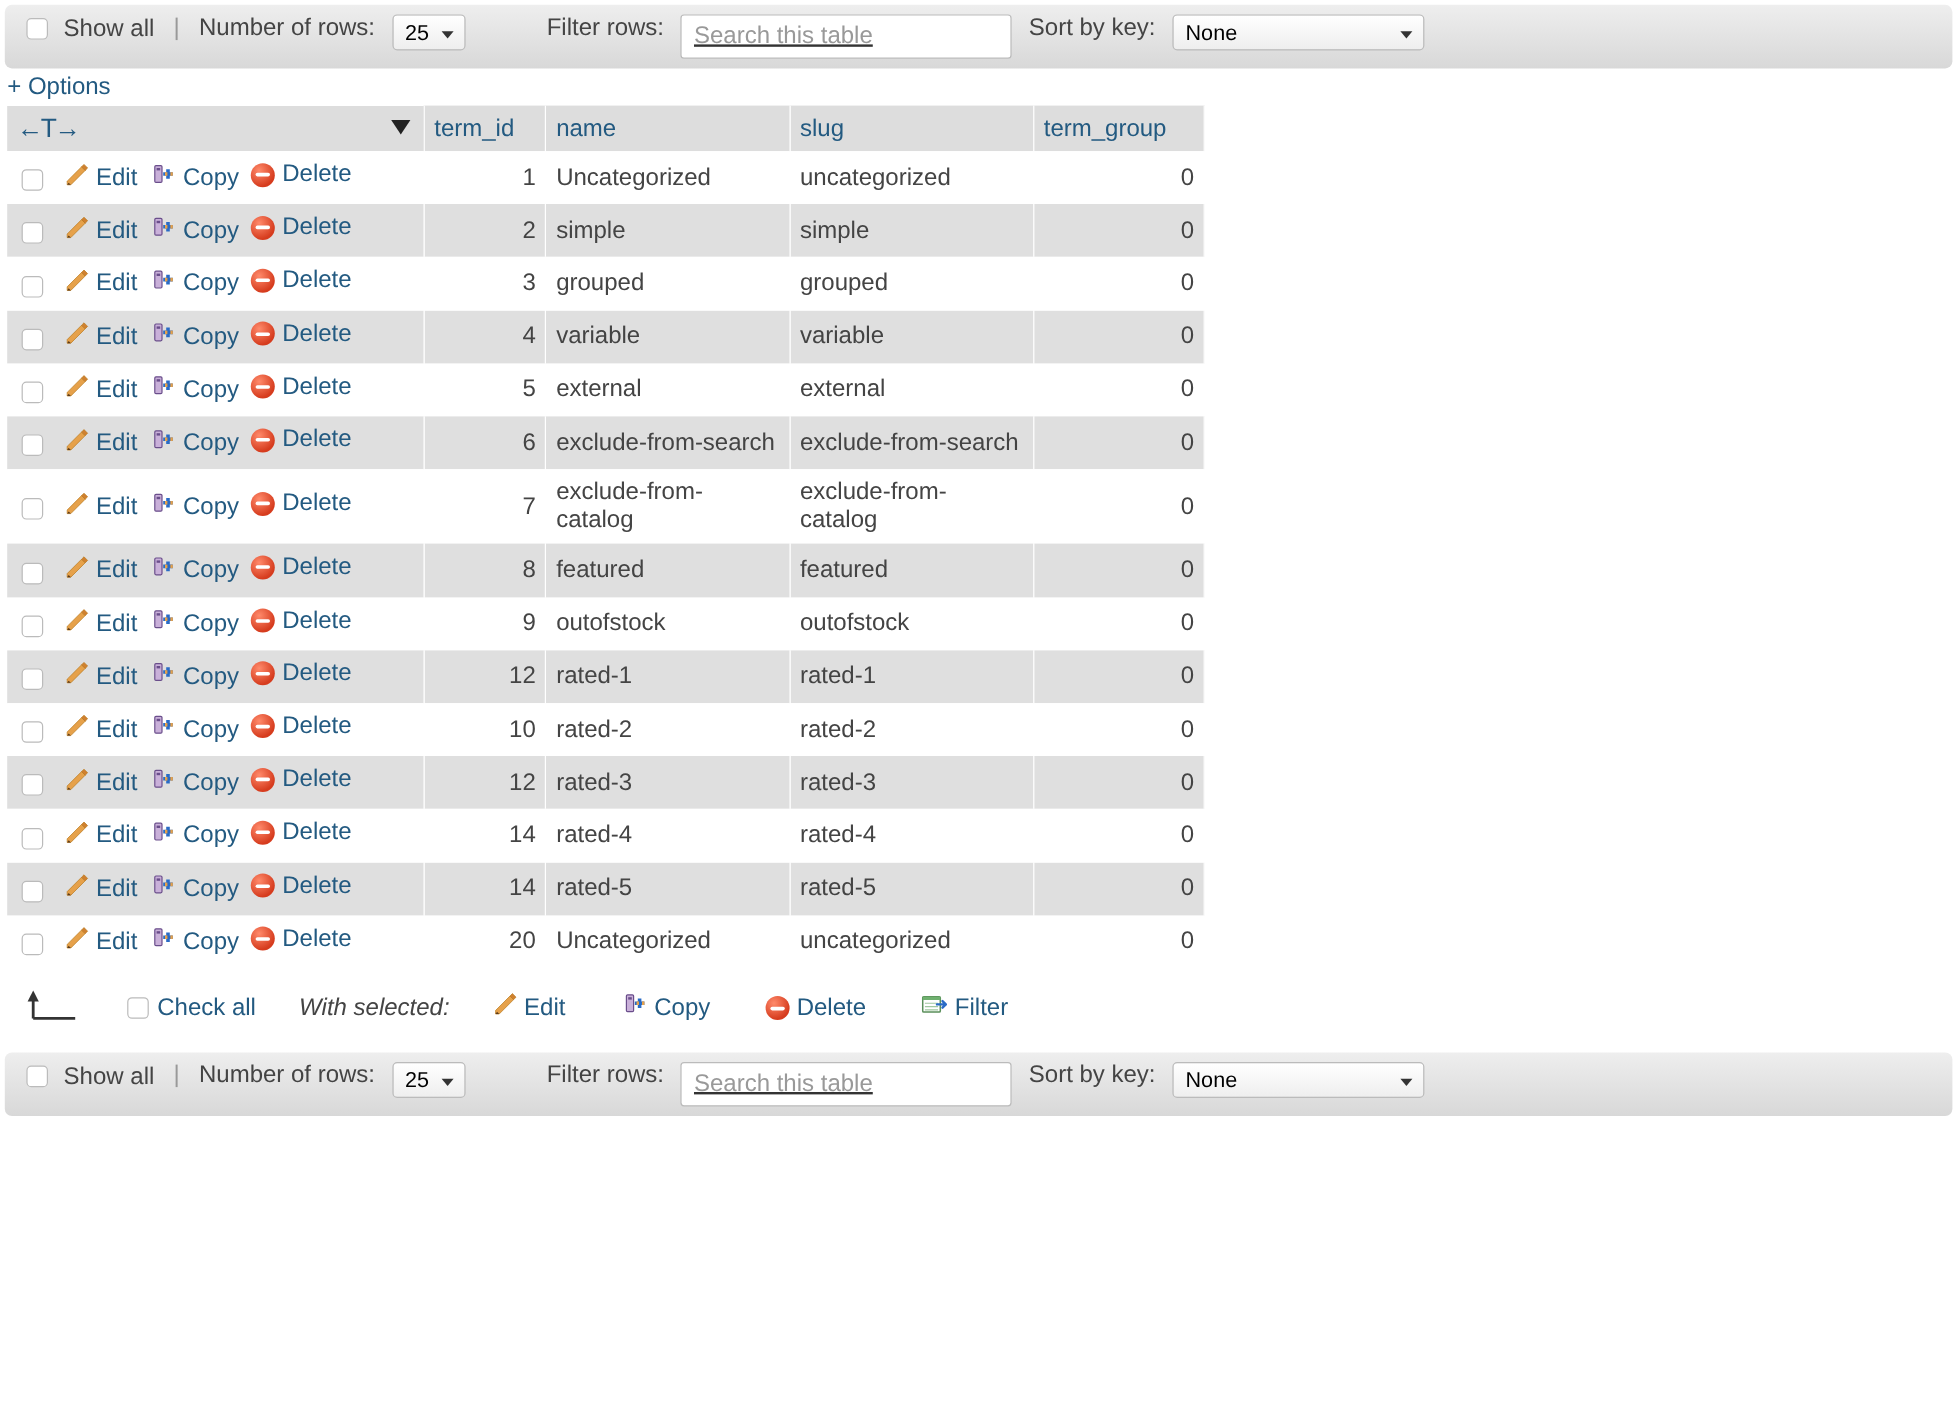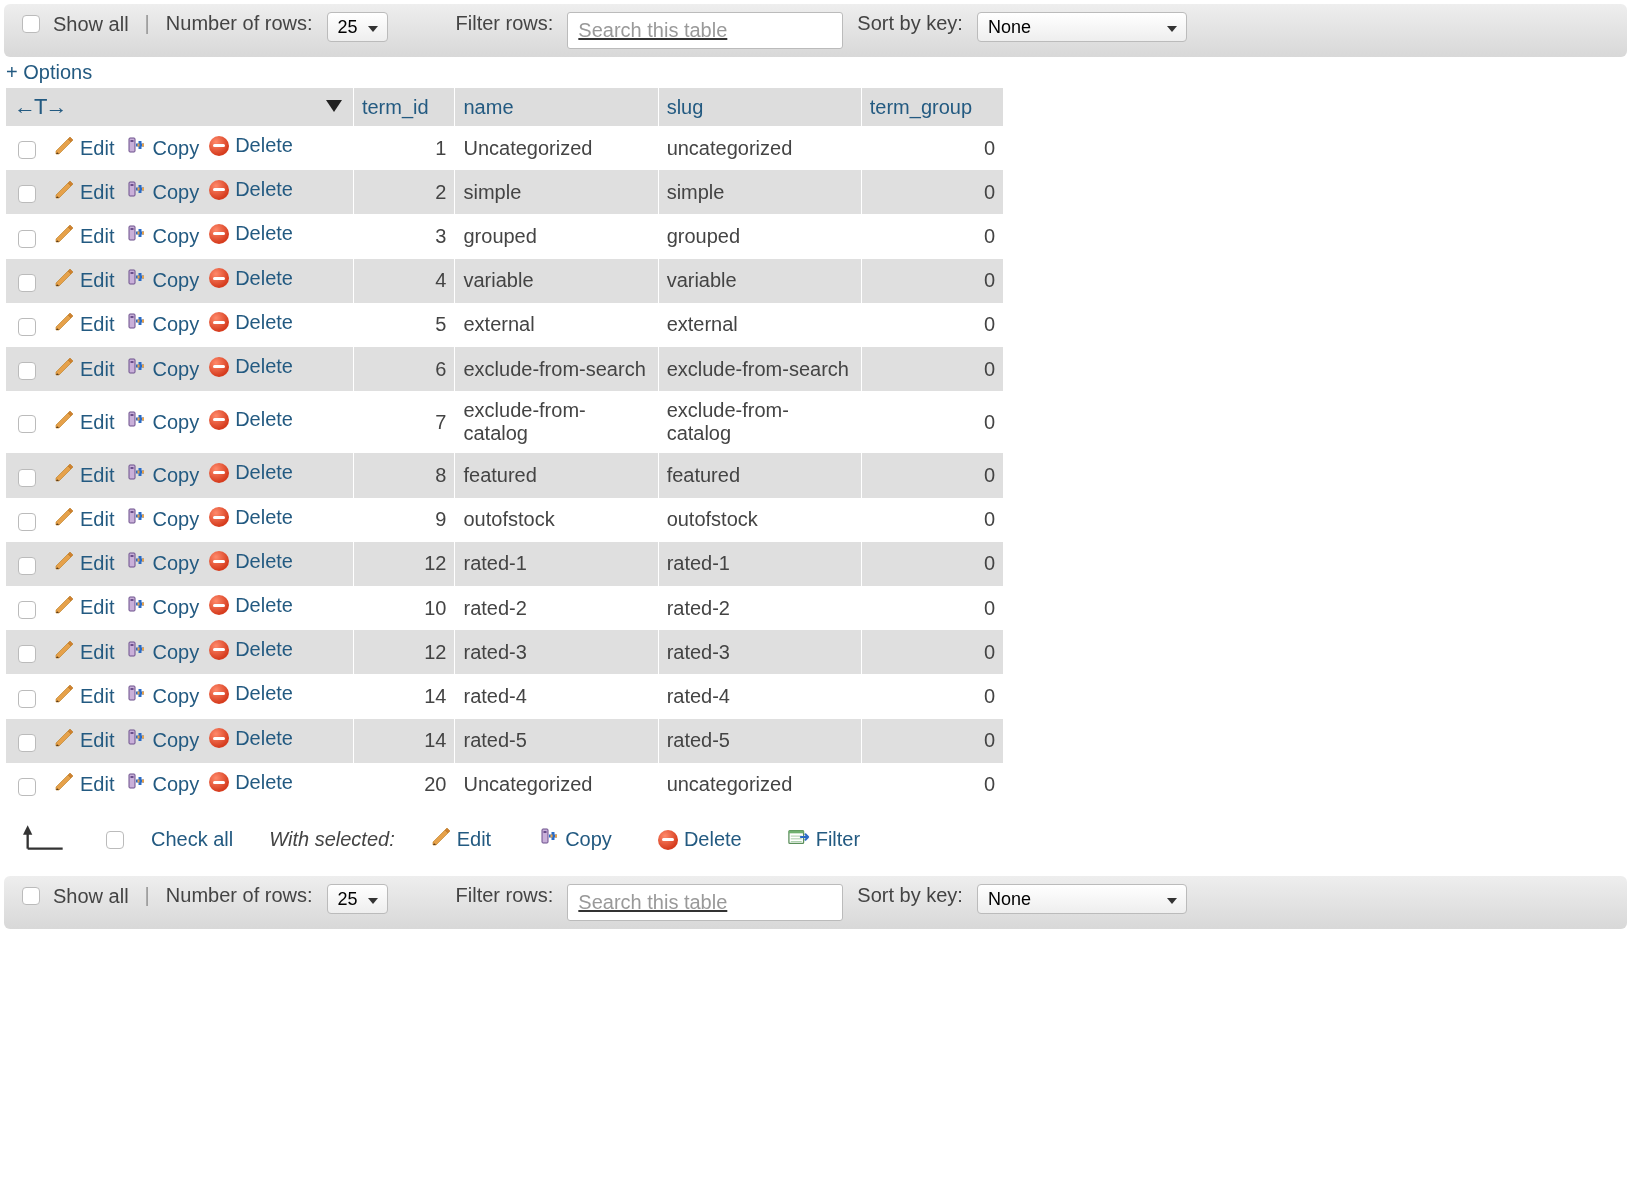--- a/index.html
+++ b/index.html
@@ -550,21 +550,21 @@
         <td>uncategorized</td>
         <td class="num">0</td>
       </tr>
     </tbody>
 </table>
 
 <div class="footer-actions">
   <span class="arrow-up"><svg viewBox="0 0 36 24">
         <use href="#arrowup"></use>
       </svg></span>
-  <label style="display:inline-flex;align-items:center;gap:24px">
+  <label style="display:inline-flex;align-items:flex-end;gap:4px">
     <input type="checkbox" style="">
     <a class="link">Check all</a>
   </label>
   <span class="with-selected">With selected:</span>
   <span class="action">
     <span class="icon pencil-icon"><svg viewBox="0 0 20 20">
           <use href="#pencil"></use>
         </svg></span>
     <span>Edit</span>
   </span>

